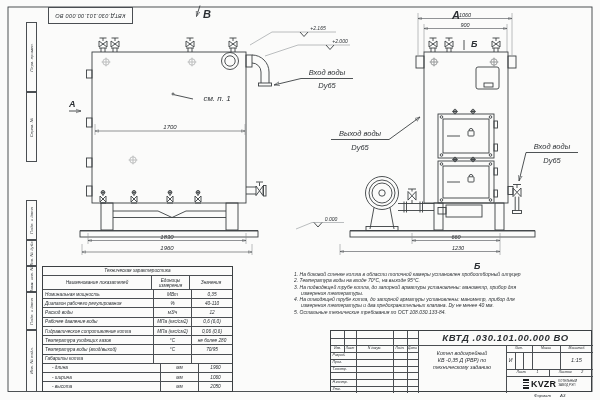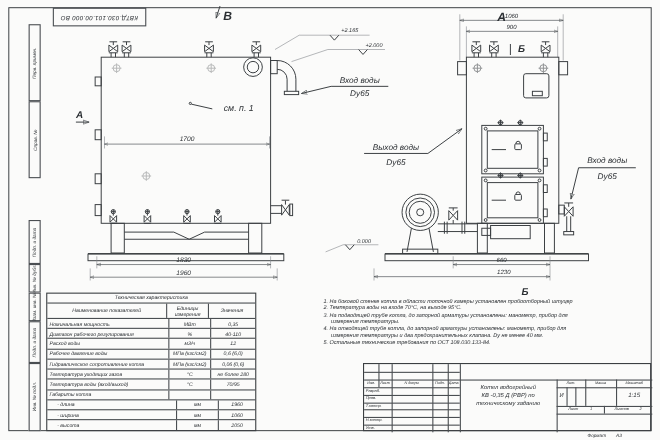--- a/index.html
+++ b/index.html
@@ -451,38 +451,47 @@
   <div class="tbt" style="left:25px;top:15.3px;width:37px;">N докум.</div>
   <div class="tbt" style="left:62px;top:15.3px;width:14px;">Подп.</div>
   <div class="tbt" style="left:76px;top:15.3px;width:11px;">Дата</div>
 
   <div class="tbl" style="left:0;top:22.6px;width:25px;">Разраб.</div>
   <div class="tbl" style="left:0;top:29.4px;width:25px;">Пров.</div>
   <div class="tbl" style="left:0;top:36.1px;width:25px;">Т.контр.</div>
   <div class="tbl" style="left:0;top:49.6px;width:25px;">Н.контр.</div>
   <div class="tbl" style="left:0;top:56.3px;width:25px;">Утв.</div>
 
+  <div class="tbnum">КВТД .030.101.00.000  ВО</div>
 
   <div class="tbname">
     <div>Котел водогрейный</div>
     <div>КВ -0,35 Д (РВР) по</div>
     <div>техническому заданию</div>
   </div>
 
   <div class="cellc" style="left:175px;top:14px;width:26px;height:7px;font-size:3.4px;">Лит.</div>
   <div class="cellc" style="left:201px;top:14px;width:28px;height:7px;font-size:3.4px;">Масса</div>
   <div class="cellc" style="left:229px;top:14px;width:33px;height:7px;font-size:3.4px;">Масштаб</div>
   <div class="cellc" style="left:175px;top:21px;width:9px;height:17px;font-size:5.2px;">И</div>
   <div class="cellc" style="left:229px;top:21px;width:33px;height:17px;font-size:5.6px;">1:15</div>
   <div class="sheetrow" style="left:175px;top:38px;width:43px;height:7px;">
     <span>Лист</span>
       <span>1</span>
   </div>
   <div class="sheetrow" style="left:218px;top:38px;width:44px;height:7px;">
     <span>Листов</span>
       <span>2</span>
   </div>
+  <div class="logorow">
+    <div class="logobars"></div>
+    <span class="kvzr">KVZR</span>
+    <div class="logosub">
+      <div>КОТЕЛЬНЫЙ</div>
+      <div>ЗАВОД РЭП</div>
+    </div>
+  </div>
 </div>
 
 <div class="abs fmt">
   <span>Формат</span>
   <span>А3</span>
 </div>
 
 </body></html>

